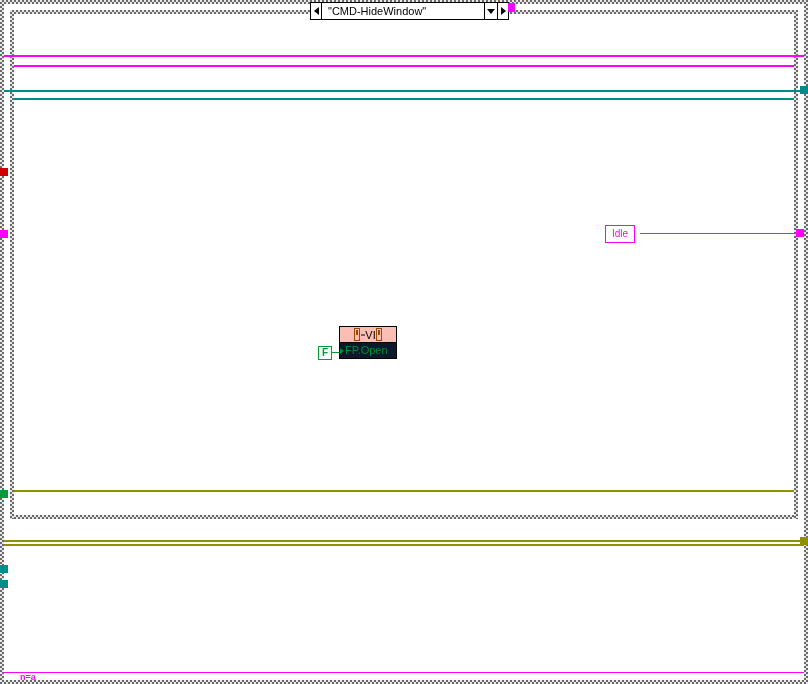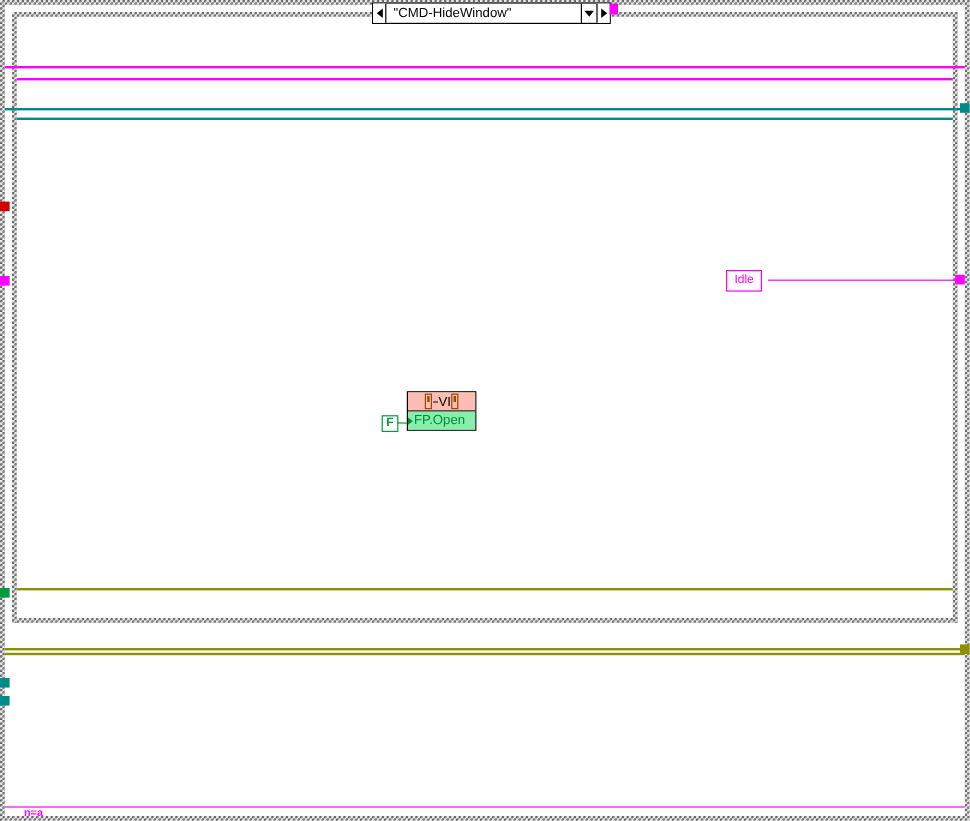--- a/index.html
+++ b/index.html
@@ -124,21 +124,21 @@
     position: relative;
   }
   .ref-glyph::before {
     content: "";
     position: absolute;
     left: 1px; right: 1px; top: 1px;
     height: 3px;
     border: 1px solid #9a4a00;
   }
   .inv-row {
-    background: #86efac;
+    background: #0f172a;
     color: #008b3a;
     height: 15px;
     line-height: 15px;
     padding-left: 5px;
     position: relative;
   }
   .inv-row::before {
     content: "";
     position: absolute;
     left: 0; top: 5px;

